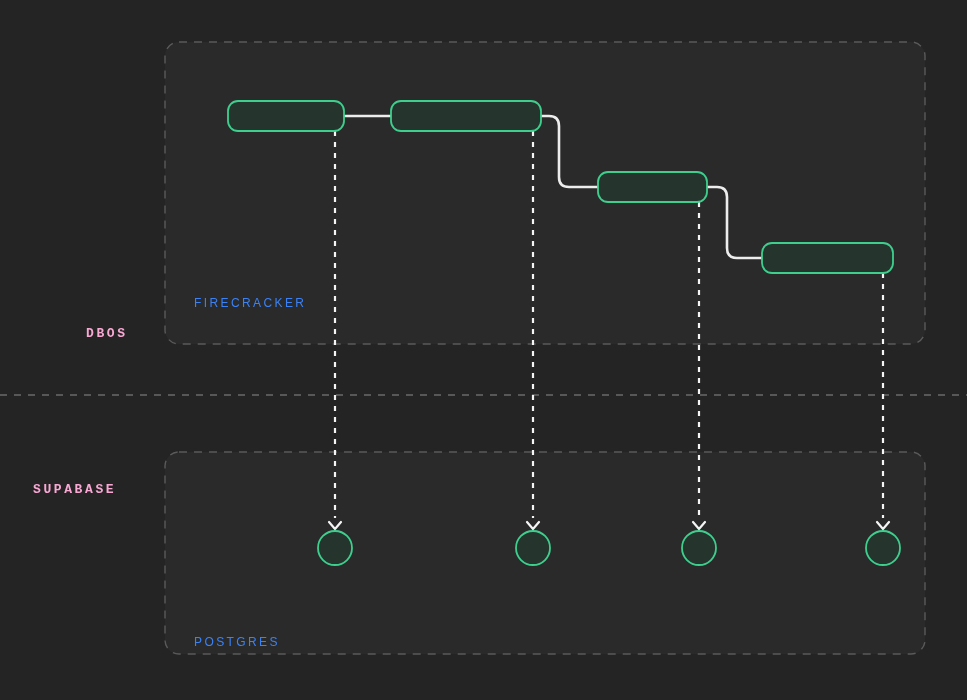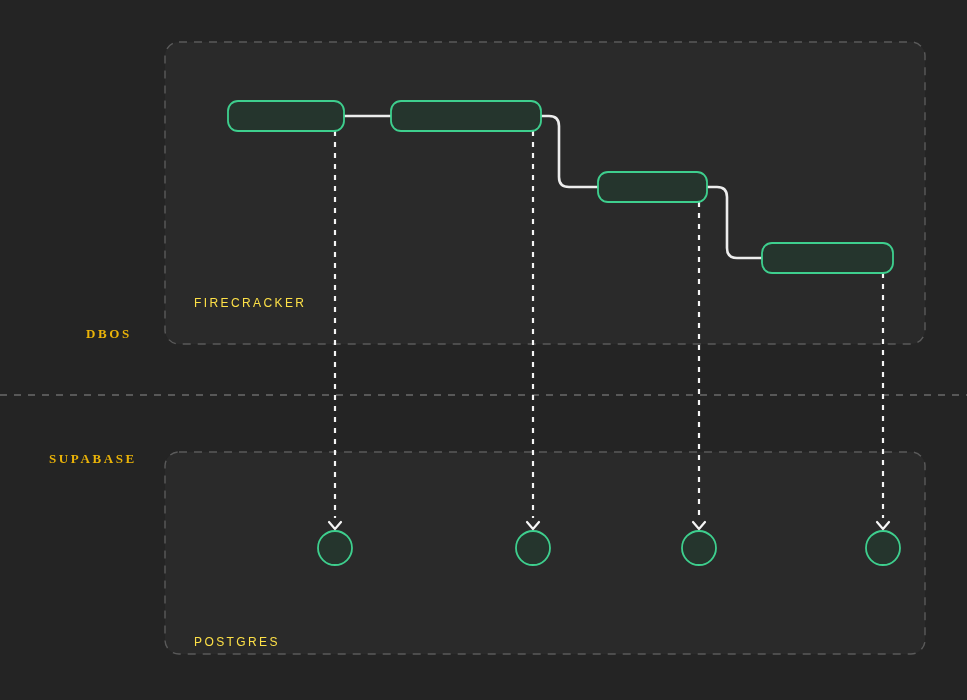--- a/index.html
+++ b/index.html
@@ -22,38 +22,38 @@
   #diagram-svg {
     position: absolute;
     left: 0;
     top: 0;
     width: 967px;
     height: 700px;
     display: block;
   }
   .layer-label {
     position: absolute;
-    color: #eab308;
+    color: #f9a8d4;
     font-size: 13px;
     font-weight: 700;
     letter-spacing: 2.6px;
     white-space: nowrap;
-    font-family: Liberation Serif, serif;
+    font-family: Liberation Mono, monospace;
   }
   .zone-label {
     position: absolute;
-    color: #fde047;
+    color: #3b82f6;
     font-size: 12px;
     font-weight: 400;
     letter-spacing: 2.4px;
     white-space: nowrap;
     font-family: "Liberation Sans", sans-serif;
   }
   #label-dbos { left: 86px; top: 326px; }
-  #label-supabase { left: 33px; top: 451px; margin-left: 16px; }
+  #label-supabase { left: 33px; top: 482px; }
   #label-firecracker { left: 194px; top: 296px; }
   #label-postgres { left: 194px; top: 611px; margin-top: 24px; }
 </style>
 </head>
 <body>
 
 <div id="stage">
 
   <svg id="diagram-svg" viewBox="0 0 967 700" xmlns="http://www.w3.org/2000/svg">
 

